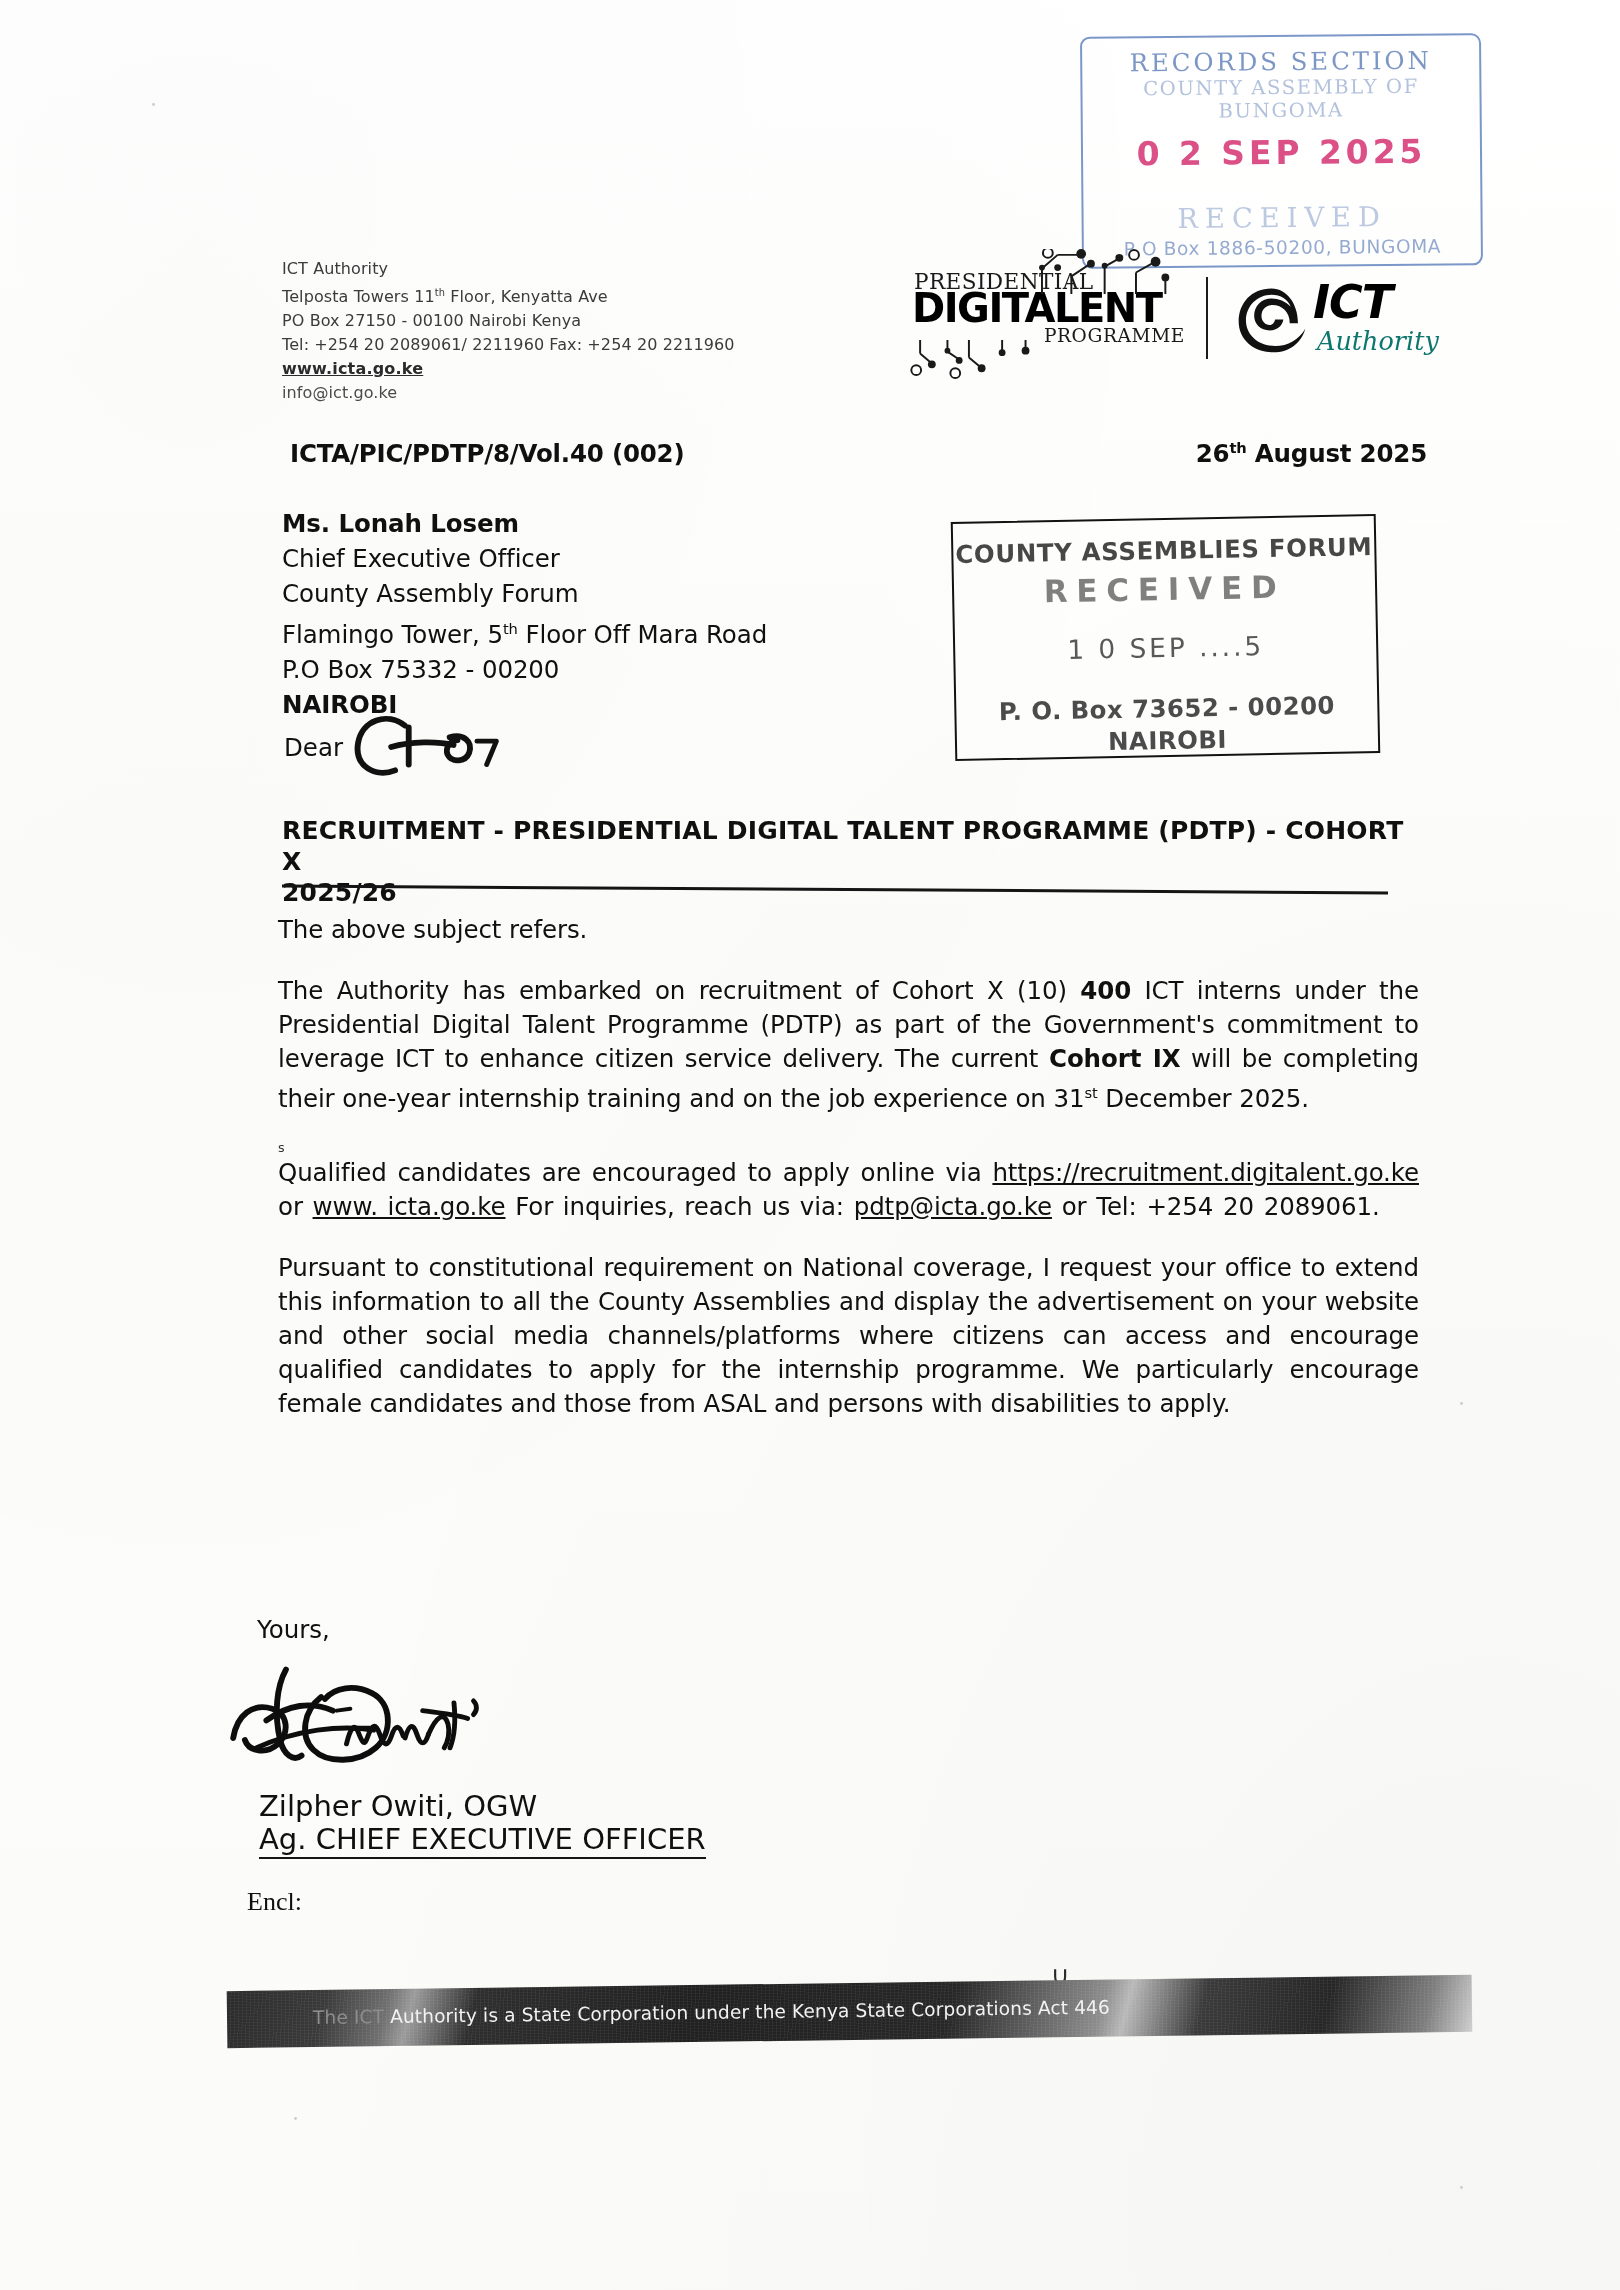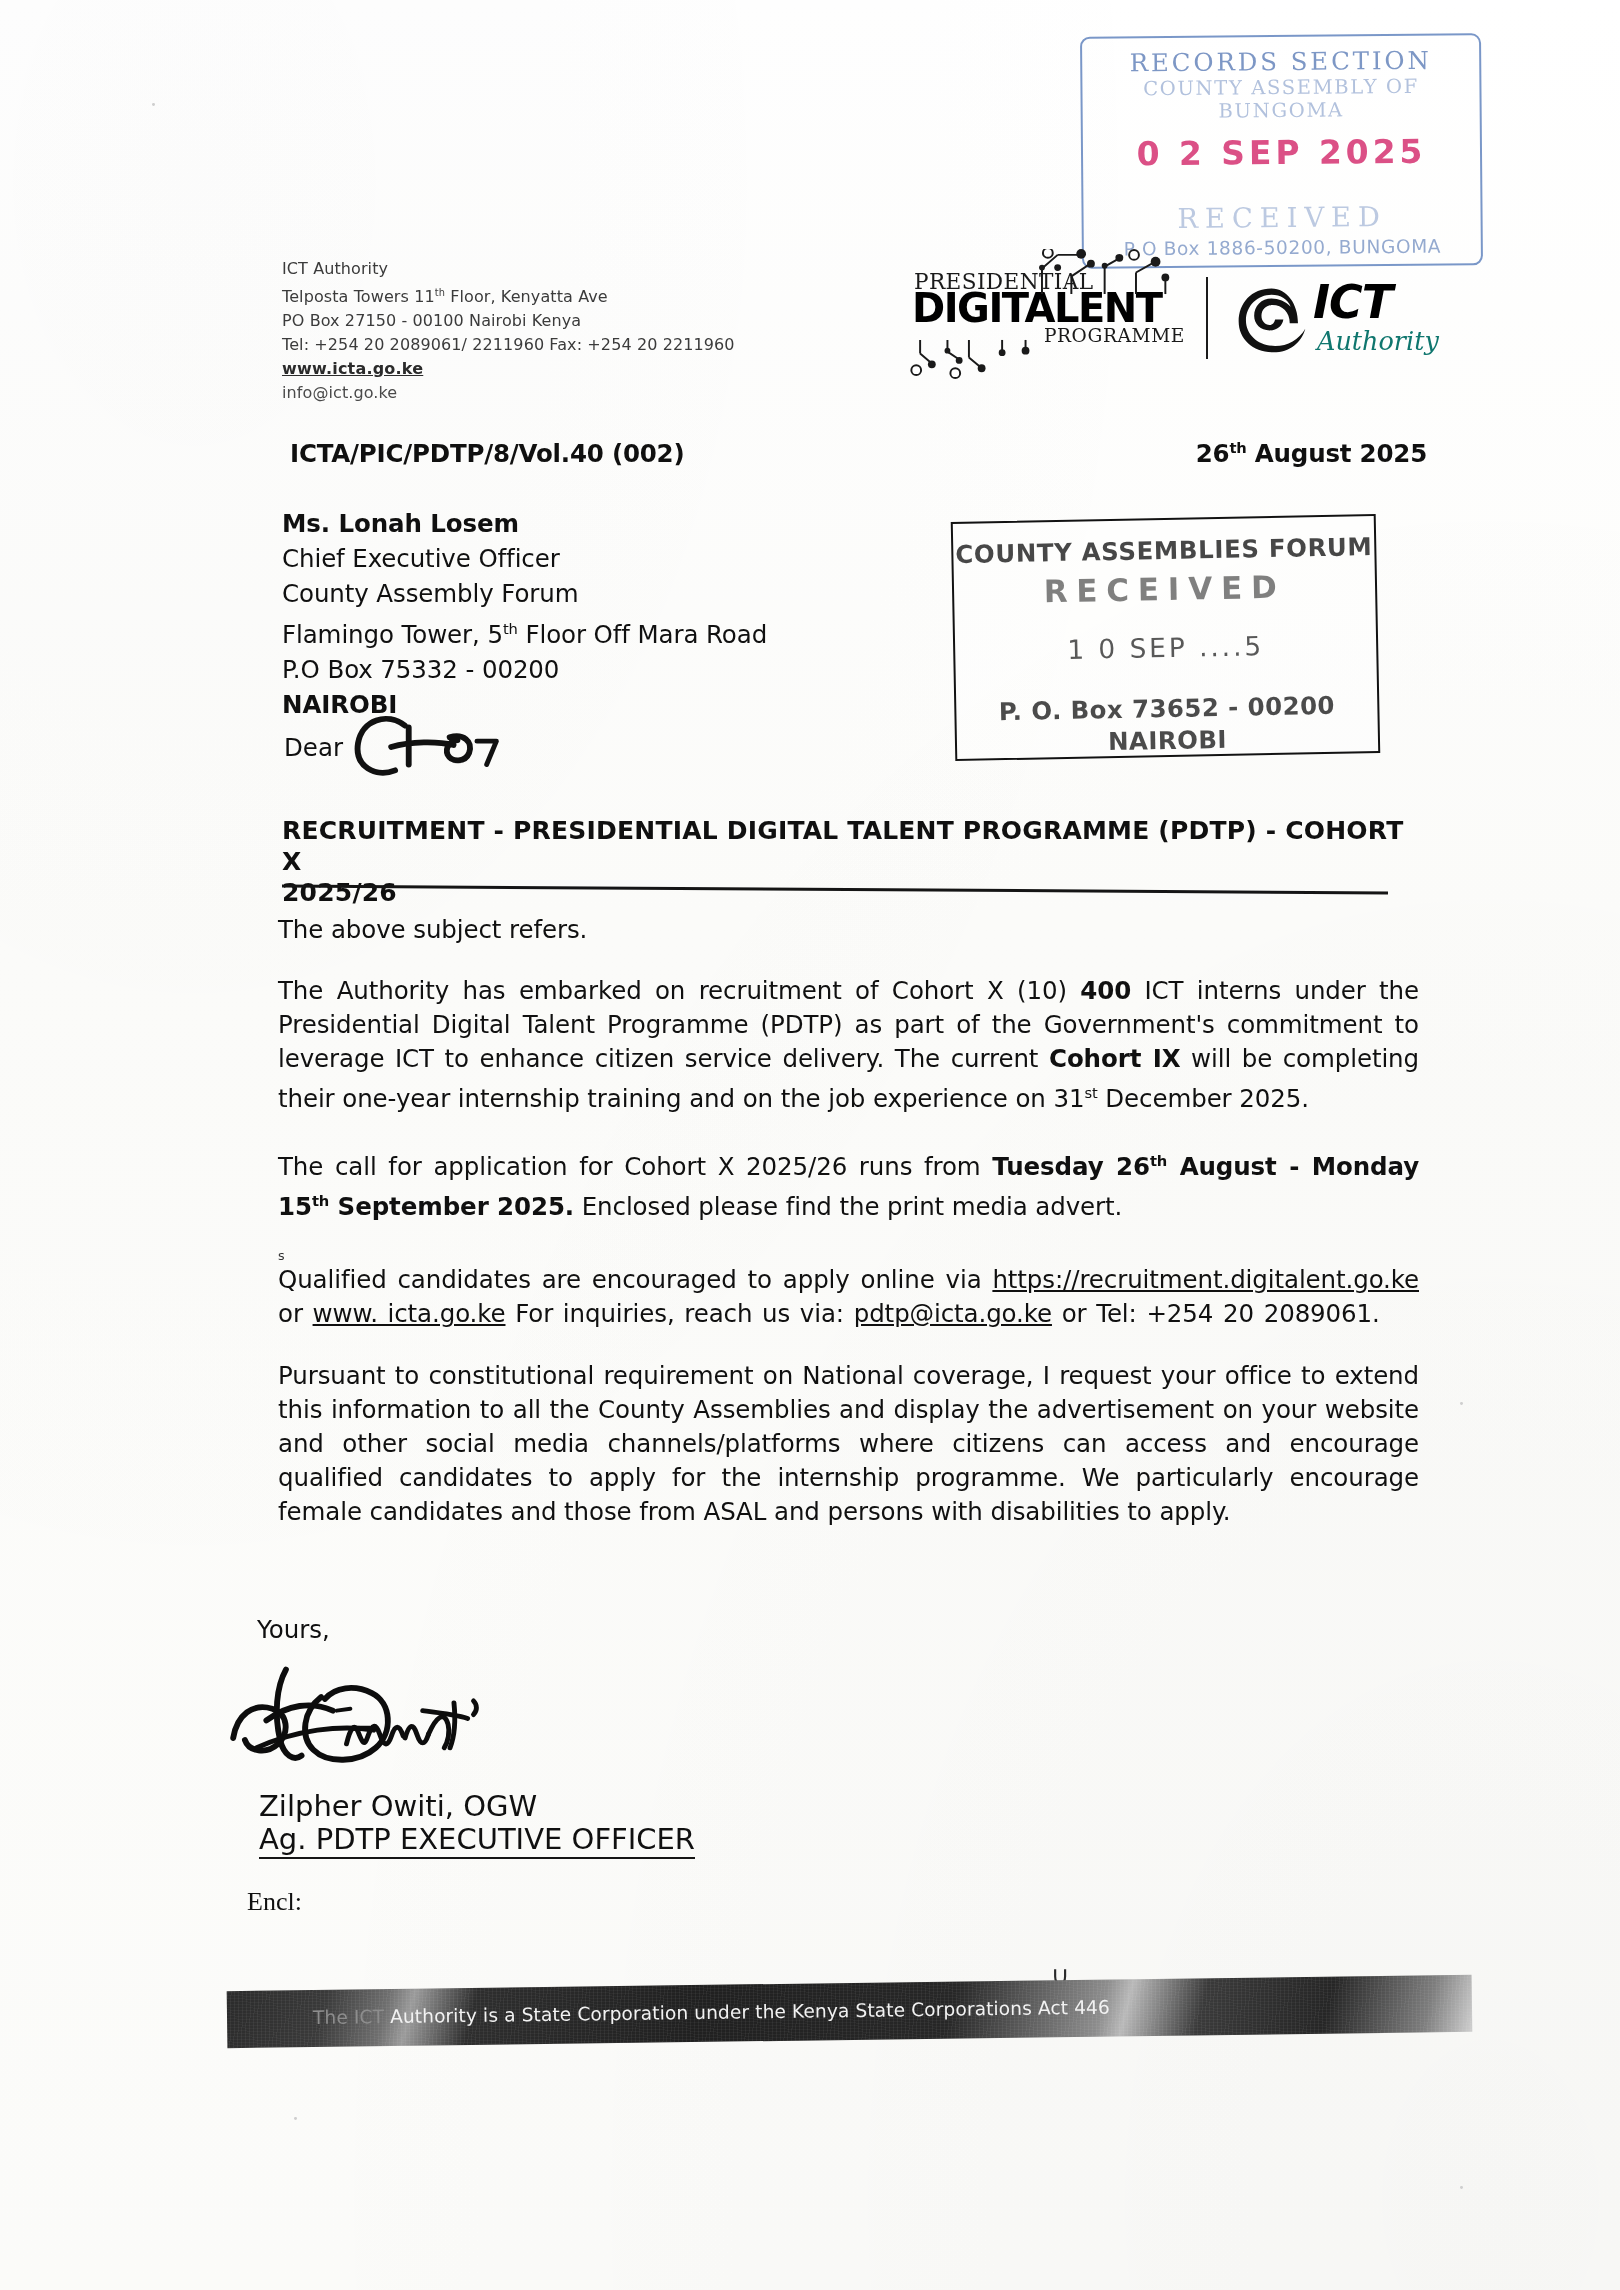--- a/index.html
+++ b/index.html
@@ -572,21 +572,20 @@
     <div>2025/26</div>
   </div>
   <div id="subject-rule" class="layer"></div>
 
   <div id="body" class="layer">
 
     <p>The above subject refers.</p>
 
     <p class="just"><span>The Authority has embarked on recruitment of Cohort X (10) </span><b>400</b><span> ICT interns under the Presidential Digital Talent Programme (PDTP) as part of the Government's commitment to leverage ICT to enhance citizen service delivery. The current </span><b>Cohort IX</b><span> will be completing their one-year internship training and on the job experience on 31</span><sup>st</sup><span> December 2025.</span></p>
 
-    <p class="just"><span>The call for application for Cohort X 2025/26 runs from </span><b><span>Tuesday 26</span><sup>th</sup><span> August - Monday 15</span><sup>th</sup><span> September 2025.</span></b><span> Enclosed please find the print media advert.</span></p>
 
     <p class="p-qualified"><span class="stray-s">s</span><span>Qualified candidates are encouraged to apply online via </span><span class="link">https://recruitment.digitalent.go.ke</span><span> or </span><span class="link">www. icta.go.ke</span><span>  For inquiries, reach us via: </span><span class="link">pdtp@icta.go.ke</span><span>  or Tel: +254 20 2089061.</span></p>
 
     <p class="just">Pursuant to constitutional requirement on National coverage, I request your office to extend this information to all the County Assemblies and display the advertisement on your website and other social media channels/platforms where citizens can access and encourage qualified candidates to apply for the internship programme. We particularly encourage female candidates and those from ASAL and persons with disabilities to apply.</p>
   </div>
 
   <div id="yours" class="layer">Yours,</div>
 
   <svg id="signature-mark" class="layer" viewBox="0 0 330 130">
     <g fill="none" stroke="#0d0d0d" stroke-linecap="round" stroke-linejoin="round">
@@ -601,21 +600,21 @@
       <path d="M200 58 C216 60 234 62 246 66" stroke-width="5"></path>
       <path d="M232 50 C234 70 232 86 228 96" stroke-width="5"></path>
       <path d="M252 48 C256 52 256 58 252 62" stroke-width="5"></path>
       <path d="M112 58 L126 56" stroke-width="4"></path>
       <path d="M128 76 L146 76" stroke-width="5"></path>
     </g>
   </svg>
 
   <div id="signer" class="layer">
     <div>Zilpher Owiti, OGW</div>
-    <div><span class="title-line">Ag. PDTP EXECUTIVE OFFICER</span></div>
+    <div><span class="title-line">Ag. CHIEF EXECUTIVE OFFICER</span></div>
   </div>
 
   <div id="encl" class="layer">Encl:</div>
 
   <div id="footer-tick" class="layer">∪</div>
   <div id="footer-banner" class="layer">
     <div id="footer-text"><span class="dim">The ICT</span><span> Authority is a State Corporation under the Kenya State Corporations Act 446</span></div>
   </div>
 
 </div>

